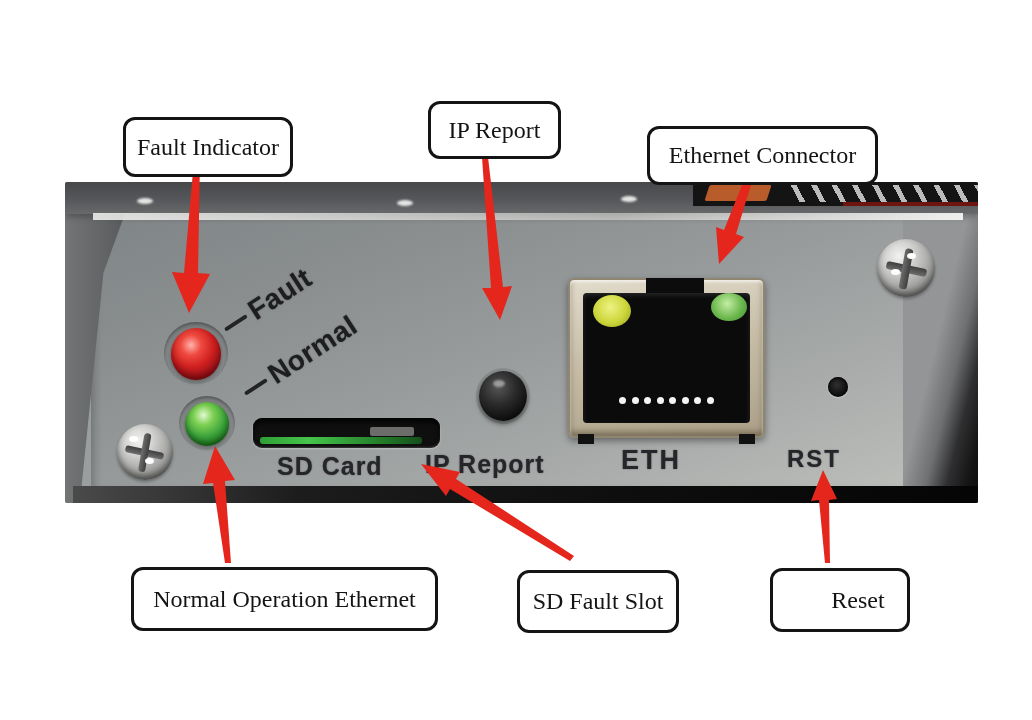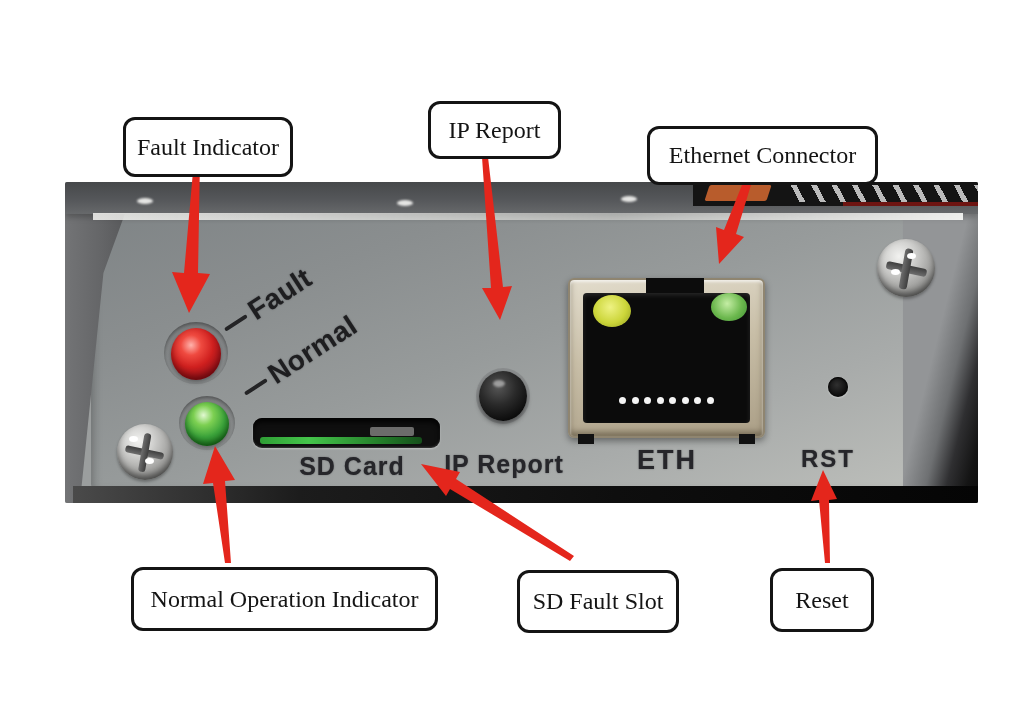--- a/index.html
+++ b/index.html
@@ -87,21 +87,21 @@
     background:radial-gradient(circle at 45% 38%,#c4eda4 0%,#6cb84e 55%,#3e8f33 100%);}
   .rj45 .pinrow{position:absolute;left:36px;top:104px;display:flex;gap:5.5px;}
   .rj45 .pinrow i{width:7px;height:7px;border-radius:50%;background:#f4f4f4;display:block;}
   .rj45 .notch{position:absolute;bottom:-8px;width:16px;height:10px;background:#111;}
 
   .rst-hole{position:absolute;border-radius:50%;
     background:radial-gradient(circle at 45% 40%,#303030 0%,#0a0a0a 70%);
     box-shadow:0 1px 2px rgba(255,255,255,.4), inset 0 1px 2px #000;}
 
   
-  .ptext{position:absolute;color:#26262a;font-weight:600;text-align:center;
+  .ptext{position:absolute;color:#26262a;font-weight:600;text-align:left;
     text-shadow:0 0 1.5px rgba(35,35,40,.6);}
 
   
   .callout{position:absolute;background:#ffffff;border:3px solid #141414;border-radius:12px;
     display:flex;align-items:center;justify-content:center;
     font-family:"Liberation Serif",serif;font-size:24px;color:#141414;white-space:nowrap;}
 
   
   svg.arrows{position:absolute;left:0;top:0;width:1032px;height:720px;pointer-events:none;}
   .arrow{fill:#e4261c;}
@@ -206,22 +206,22 @@
   <div class="callout" style="left:123px;top:101px;width:164px;height:54px;margin-top:16px;">
     <span>Fault Indicator</span>
   </div>
   <div class="callout" style="left:428px;top:101px;width:127px;height:52px;">
     <span>IP Report</span>
   </div>
   <div class="callout" style="left:647px;top:104px;width:225px;height:53px;margin-top:22px;">
     <span>Ethernet Connector</span>
   </div>
   <div class="callout" style="left:131px;top:567px;width:301px;height:58px;">
-    <span>Normal Operation Indicator</span>
+    <span>Normal Operation Ethernet</span>
   </div>
   <div class="callout" style="left:517px;top:570px;width:156px;height:57px;">
     <span>SD Fault Slot</span>
   </div>
-  <div class="callout" style="left:770px;top:568px;width:98px;height:58px;">
+  <div class="callout" style="left:770px;top:568px;width:98px;height:58px;padding-left:36px;">
     <span>Reset</span>
   </div>
 
 </div>
 
 </body></html>

